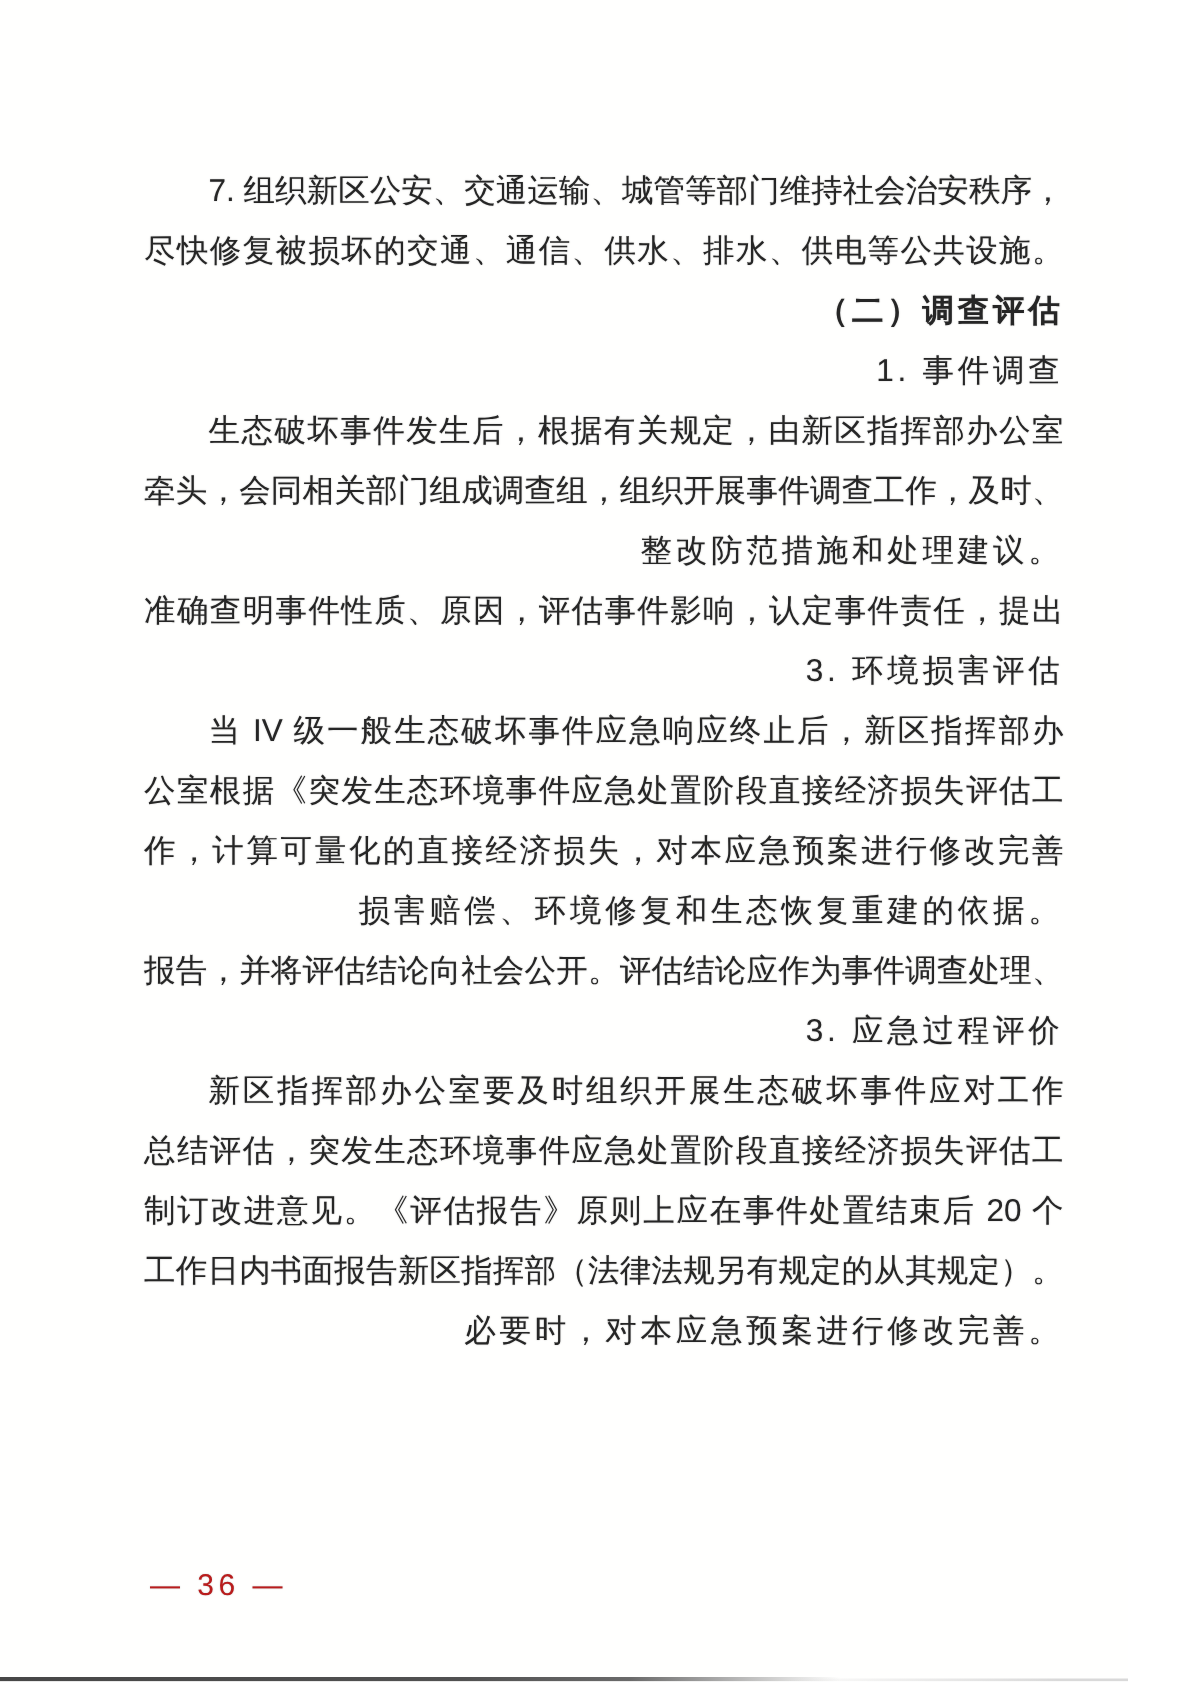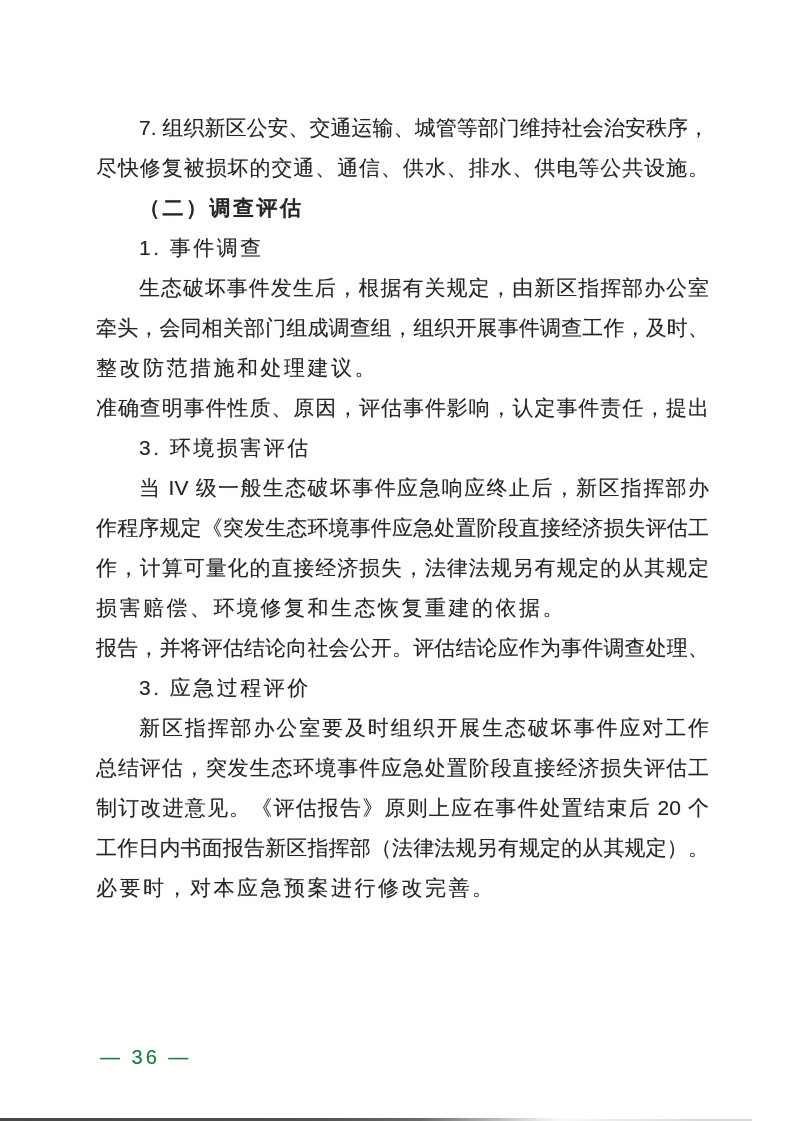--- a/index.html
+++ b/index.html
@@ -22,20 +22,21 @@
     width: 613px;
   }
   .line {
     height: 40px;
     line-height: 40px;
     font-size: 21px;
     color: #262626;
     text-shadow: 0 0 1px rgba(45,45,45,0.35);
     white-space: nowrap;
     letter-spacing: 2.5px;
+    text-align: right;
   }
   .line.justify {
     white-space: normal;
     letter-spacing: 0;
     text-align: justify;
     text-align-last: justify;
     -moz-text-align-last: justify;
   }
   .line.indent {
     text-indent: 43px;
@@ -43,21 +44,21 @@
   .line.bold {
     font-weight: bold;
   }
   .footer {
     position: absolute;
     left: 100px;
     top: 1042px;
     height: 30px;
     line-height: 30px;
     font-size: 20px;
-    color: #15803d;
+    color: #b91c1c;
     letter-spacing: 3px;
     text-shadow: 0 0 1px rgba(45,45,45,0.3);
   }
   .scan-edge {
     position: absolute;
     left: 0;
     bottom: 0;
     width: 560px;
     height: 3px;
     background: linear-gradient(to right,
@@ -80,22 +81,22 @@
       <div class="line indent justify">7. 组织新区公安、交通运输、城管等部门维持社会治安秩序，</div>
       <div class="line justify">尽快修复被损坏的交通、通信、供水、排水、供电等公共设施。</div>
       <div class="line indent bold">（二）调查评估</div>
       <div class="line indent">1. 事件调查</div>
       <div class="line indent justify">生态破坏事件发生后，根据有关规定，由新区指挥部办公室</div>
       <div class="line justify">牵头，会同相关部门组成调查组，组织开展事件调查工作，及时、</div>
       <div class="line">整改防范措施和处理建议。</div>
       <div class="line justify">准确查明事件性质、原因，评估事件影响，认定事件责任，提出</div>
       <div class="line indent">3. 环境损害评估</div>
       <div class="line indent justify">当 IV 级一般生态破坏事件应急响应终止后，新区指挥部办</div>
-      <div class="line justify">作程序规定《突发生态环境事件应急处置阶段直接经济损失评估工</div>
-      <div class="line justify">作，计算可量化的直接经济损失，法律法规另有规定的从其规定</div>
+      <div class="line justify">公室根据《突发生态环境事件应急处置阶段直接经济损失评估工</div>
+      <div class="line justify">作，计算可量化的直接经济损失，对本应急预案进行修改完善</div>
       <div class="line">损害赔偿、环境修复和生态恢复重建的依据。</div>
       <div class="line justify">报告，并将评估结论向社会公开。评估结论应作为事件调查处理、</div>
       <div class="line indent">3. 应急过程评价</div>
       <div class="line indent justify">新区指挥部办公室要及时组织开展生态破坏事件应对工作</div>
       <div class="line justify">总结评估，突发生态环境事件应急处置阶段直接经济损失评估工</div>
       <div class="line justify">制订改进意见。《评估报告》原则上应在事件处置结束后 20 个</div>
       <div class="line justify">工作日内书面报告新区指挥部（法律法规另有规定的从其规定）。</div>
       <div class="line">必要时，对本应急预案进行修改完善。</div>
     </div>
   <div class="footer">— 36 —</div>

